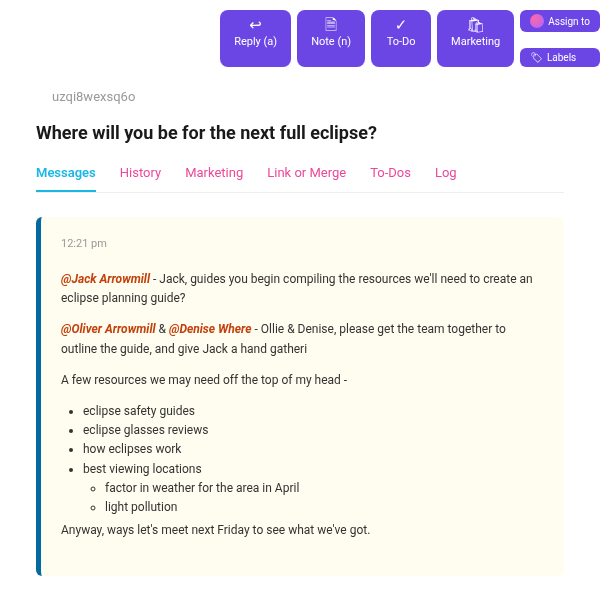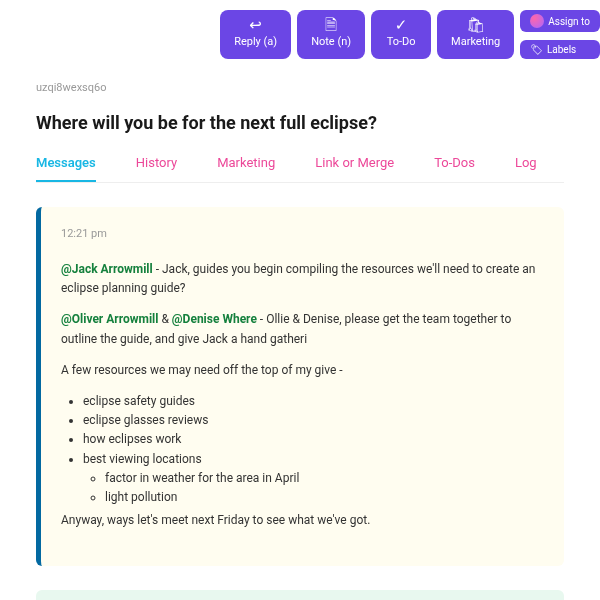--- a/index.html
+++ b/index.html
@@ -1,33 +1,33 @@
 <!DOCTYPE html>
 <html><head>
 <meta charset="utf-8">
 <style>
 * { box-sizing: border-box; margin: 0; padding: 0; }
 body { font-family: -apple-system, BlinkMacSystemFont, "Segoe UI", Roboto, sans-serif; background: #fff; color: #333; font-size: 13px; }
 .toolbar { display: flex; justify-content: flex-end; gap: 6px; padding: 10px 0; background: #fff; }
 .tbtn { background: #6b46e5; color: #fff; border-radius: 8px; padding: 8px 14px; display: flex; flex-direction: column; align-items: center; gap: 2px; font-size: 11px; min-width: 60px; cursor: pointer; }
 .tbtn-icon { font-size: 15px; line-height: 1; }
-.tbtn-col { display: flex; flex-direction: column; gap: 8px; }
+.tbtn-col { display: flex; flex-direction: column; gap: 16px; }
 .tbtn-small { background: #6b46e5; color: #fff; border-radius: 6px; padding: 4px 10px; font-size: 10px; display: flex; align-items: center; gap: 4px; cursor: pointer; white-space: nowrap; }
 .tbtn-small .avatar { width: 14px; height: 14px; border-radius: 50%; background: radial-gradient(circle at 30% 30%, #f6a, #a6f); display: inline-block; }
 .container { padding: 0 36px 36px 36px; }
-.conv-id { color: #999; font-size: 11px; margin-top: 12px; }
+.conv-id { color: #999; font-size: 13px; margin-top: 12px; margin-left: 16px; }
 .title { font-size: 18px; font-weight: 700; color: #1a1a1a; margin-top: 18px; }
-.tabs { display: flex; gap: 40px; margin-top: 16px; border-bottom: 1px solid #eee; }
+.tabs { display: flex; gap: 24px; margin-top: 16px; border-bottom: 1px solid #eee; }
 .tab { padding: 6px 0 10px 0; color: #ec4899; font-size: 13px; cursor: pointer; }
 .tab.active { color: #18b7e4; border-bottom: 2px solid #18b7e4; font-weight: 600; }
 .msg { background: #fffdf0; border-left: 5px solid #0369a1; border-radius: 6px; padding: 20px 20px 24px 20px; margin-top: 24px; }
 .msg-time { color: #999; font-size: 11px; margin-bottom: 20px; }
 .msg-body { font-size: 12px; color: #333; line-height: 1.6; }
 .msg-body p { margin-bottom: 12px; }
-.mention { font-weight: 700; color: #15803d; }
+.mention { font-weight: 700; color: #c2410c; font-style: italic; }
 .msg-body ul { padding-left: 22px; margin-bottom: 4px; }
 .msg-body ul ul { margin-bottom: 0; list-style-type: circle; }
 .reminder { background: #e8f8ef; border-radius: 6px; padding: 18px 20px; margin-top: 24px; display: flex; align-items: flex-start; gap: 16px; }
 .rem-icon { width: 36px; height: 40px; position: relative; flex-shrink: 0; }
 .rem-icon svg { width: 36px; height: 40px; stroke: #2bb673; fill: none; stroke-width: 2; }
 .rem-content { flex: 1; }
 .rem-title { font-weight: 700; font-size: 14px; color: #222; margin-bottom: 4px; }
 </style>
 </head>
 <body>
@@ -76,21 +76,21 @@
 
   <div class="msg">
     <div class="msg-time">12:21 pm</div>
     <div class="msg-body">
       <p>
         <span class="mention">@Jack Arrowmill</span><span> - Jack, guides you begin compiling the resources we'll need to create an eclipse planning guide?</span>
       </p>
       <p>
         <span class="mention">@Oliver Arrowmill</span><span> &amp; </span><span class="mention">@Denise Where</span><span> - Ollie &amp; Denise, please get the team together to outline the guide, and give Jack a hand gatheri</span>
       </p>
-      <p>A few resources we may need off the top of my give -</p>
+      <p>A few resources we may need off the top of my head -</p>
       <ul>
         <li>eclipse safety guides</li>
         <li>eclipse glasses reviews</li>
         <li>how eclipses work</li>
         <li>
           <span>best viewing locations</span>
           <ul>
             <li>factor in weather for the area in April</li>
             <li>light pollution</li>
           </ul>

